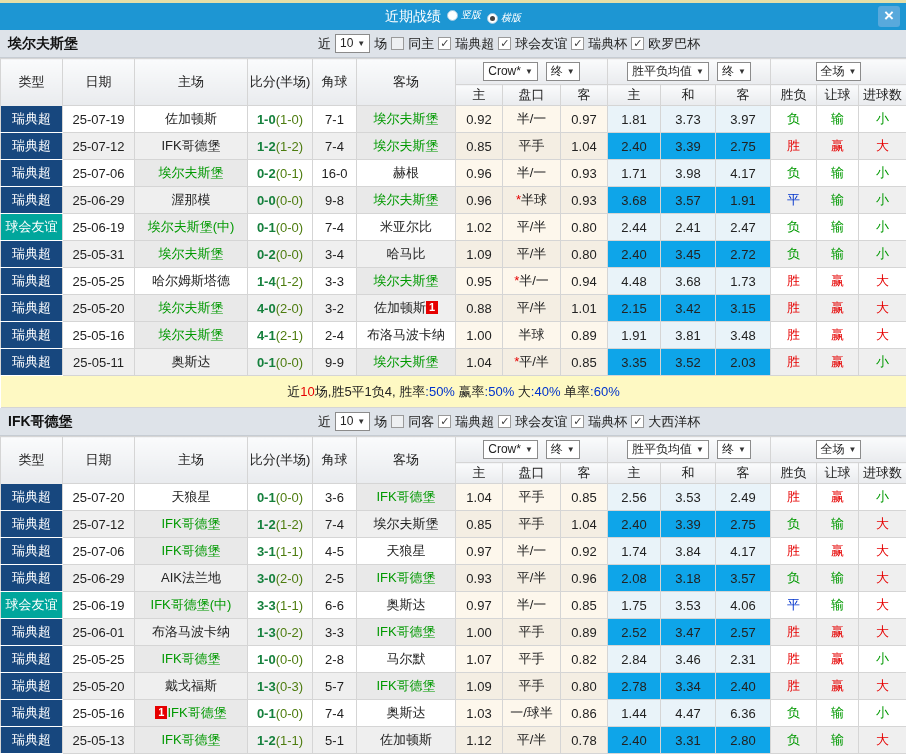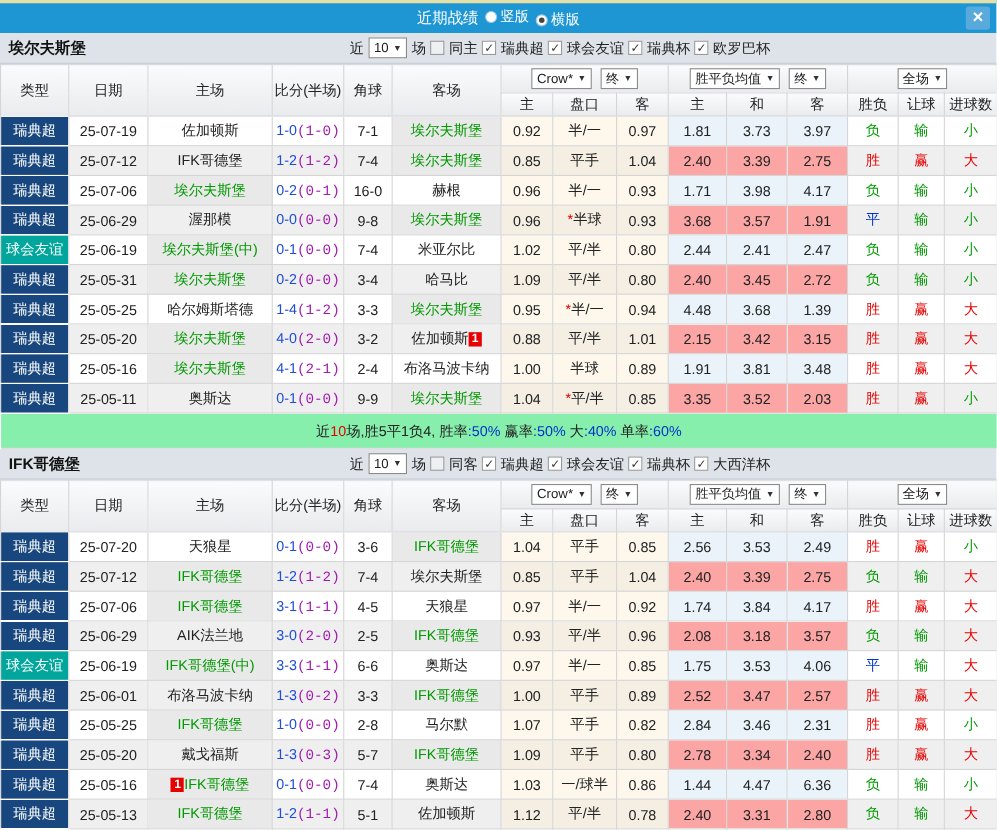--- a/index.html
+++ b/index.html
@@ -7,21 +7,21 @@
     font-family:"Liberation Sans","DejaVu Sans",sans-serif; font-size:13px; color:#222; }
 
   
   .titlebar { position:relative; height:30px; background:#1d96d3; border-top:3px solid #e5dfa8;
     display:flex; align-items:center; justify-content:center; color:#fff; }
   .titlebar .title { font-weight:normal; font-size:14px; }
   .tb-radio { display:inline-flex; align-items:center; margin-left:6px; cursor:pointer; }
   .tb-radio .circ { width:11px; height:11px; border-radius:50%; background:#fff;
     border:1px solid #9fc9e2; display:inline-flex; align-items:center; justify-content:center; margin-right:3px; }
   .tb-radio.sel .circ::after { content:""; width:5px; height:5px; border-radius:50%; background:#444; }
-  .tb-radio .rlabel { font-size:13px; }
+  .tb-radio .rlabel { font-size:10px;font-style:italic; }
   .close-btn { position:absolute; right:6px; top:3px; width:22px; height:21px; background:#58a9dc;
     border-radius:3px; color:#fff; font-size:17px; font-weight:bold; line-height:20px; text-align:center; cursor:pointer; }
 
   
   .sec-head { height:28px; background:#dee3e9; border-bottom:1px solid #c6ccd3;
     display:flex; align-items:center; padding:0 8px; position:relative; }
   .sec-head .team { font-weight:bold; font-size:14px; color:#111; }
   .filters { position:absolute; left:318px; display:flex; align-items:center; gap:4px; white-space:nowrap; }
   .dd { display:inline-flex; align-items:center; gap:4px; border:1px solid #8b8b8b; background:#fff;
     padding:1px 4px; font-size:12px; line-height:15px; cursor:pointer; }
@@ -38,29 +38,29 @@
   thead tr.grp th { height:26px; border-bottom:none; }
   thead tr.sub th { height:21px; }
   thead .ddwrap { display:flex; justify-content:center; gap:8px; }
   tbody td { height:27px; font-size:13px; }
   tr.odd  td { background:#ffffff; }
   tr.even td { background:#efefef; }
   td.type { color:#fff; border-bottom:1px solid #fff; border-top:none; }
   td.type.league   { background:#17477e !important; }
   td.type.friendly { background:#00a69c !important; }
   tr.odd  td.col-a { background:#fdf7ec; } tr.even td.col-a { background:#f4eee3; }
-  tr.odd  td.col-e { background:#e9f3f9; } tr.even td.col-e { background:#fca5a5; }
+  tr.odd  td.col-e { background:#e9f3f9; } tr.even td.col-e { background:#0ea5e9; }
   td.hl-cell { background:#e9e9e9 !important; }
   .team-green { color:#009900; }
-  .ft { color:#1d4ed8; } .ht { color:#a21caf;font-family:Liberation Mono, monospace; }
+  .ft { color:#15803d;font-weight:bold; } .ht { color:#4d7c0f; }
   .red   { color:#e60000; } .green { color:#009900; } .blue { color:#0033cc; }
   .star { color:#e60000; }
   .badge { display:inline-block; background:#e60000; color:#fff; font-size:11px; font-weight:bold;
     line-height:13px; padding:0 3px; vertical-align:1px; }
-  td.summary { height:32px; background:#86efac; font-size:13px; border-left:none; border-right:none; }
+  td.summary { height:32px; background:#fef9c3; font-size:13px; border-left:none; border-right:none; }
 </style>
 </head>
 <body>
 
 <div class="titlebar">
   <span class="title">近期战绩</span>
   <span id="tb-radios"><span class="tb-radio">
         <span class="circ"></span>
         <span class="rlabel">竖版</span>
       </span><span class="tb-radio sel">
@@ -271,21 +271,21 @@
           <td>25-05-25</td>
           <td><span>哈尔姆斯塔德</span></td>
           <td><span class="ft">1-4</span><span class="ht">(1-2)</span></td>
           <td>3-3</td>
           <td class="hl-cell"><span class="team-green">埃尔夫斯堡</span></td>
           <td class="col-a"><span>0.95</span></td>
           <td class="col-a"><span class="star">*</span><span>半/一</span></td>
           <td class="col-a"><span>0.94</span></td>
           <td class="col-e">4.48</td>
           <td class="col-e">3.68</td>
-          <td class="col-e">1.39</td>
+          <td class="col-e">1.73</td>
           <td class="red">胜</td>
           <td class="red">赢</td>
           <td class="red">大</td>
         </tr>
         <tr class="even">
           <td class="type league">瑞典超</td>
           <td>25-05-20</td>
           <td class="hl-cell"><span class="team-green">埃尔夫斯堡</span></td>
           <td><span class="ft">4-0</span><span class="ht">(2-0)</span></td>
           <td>3-2</td>

